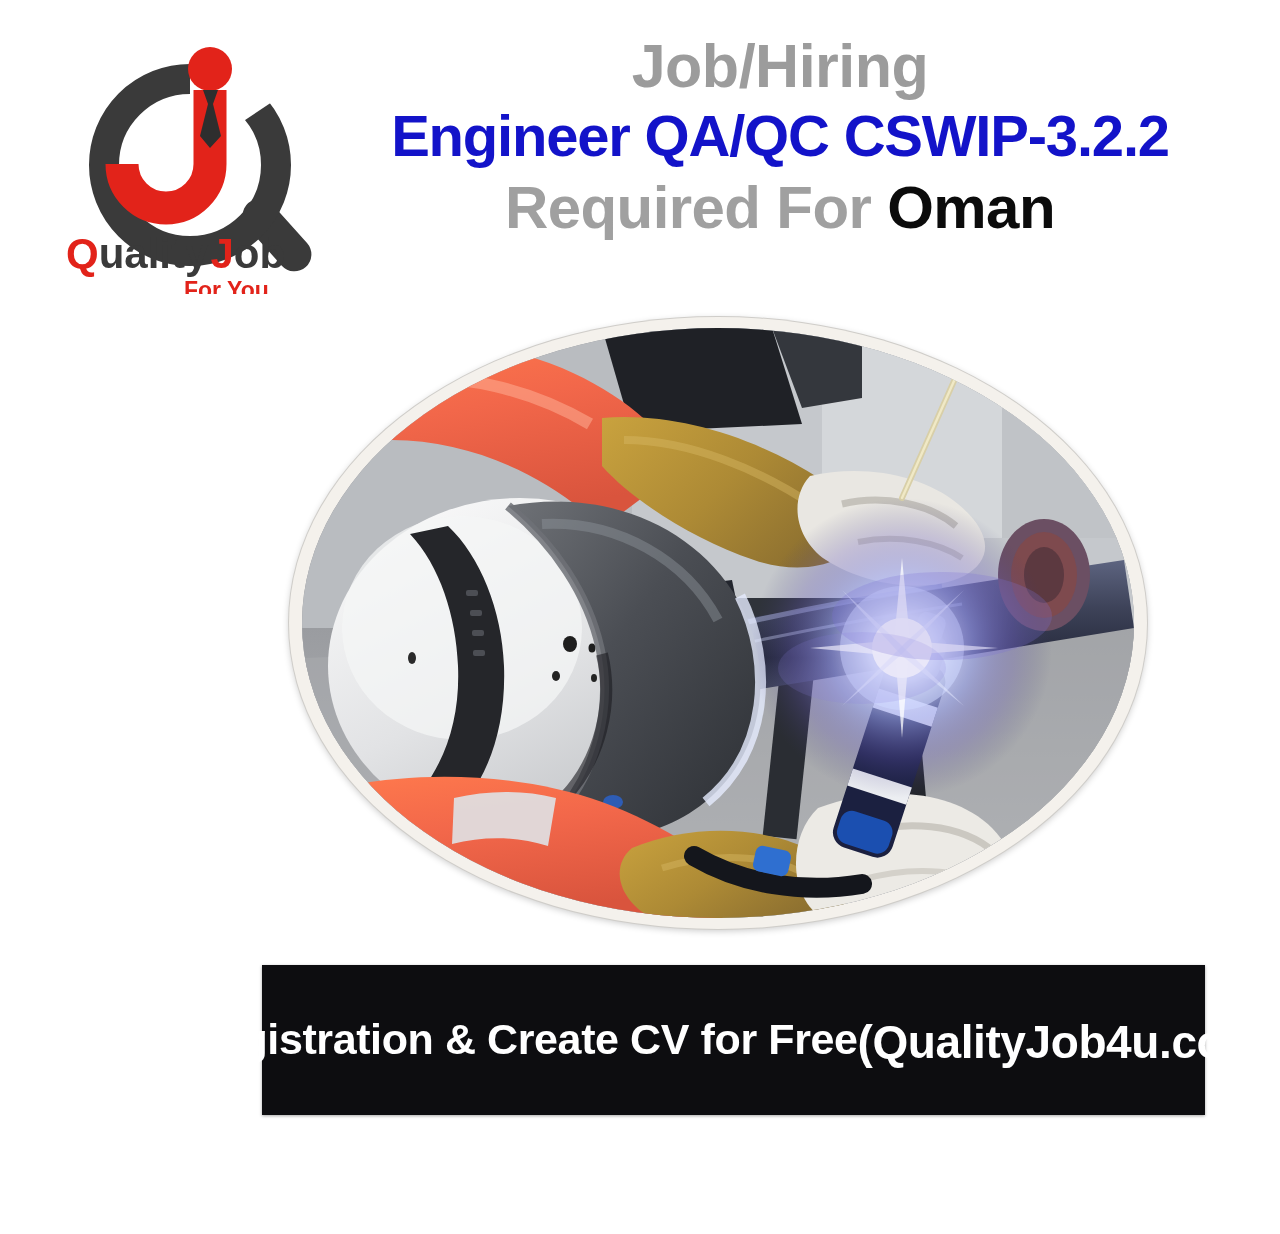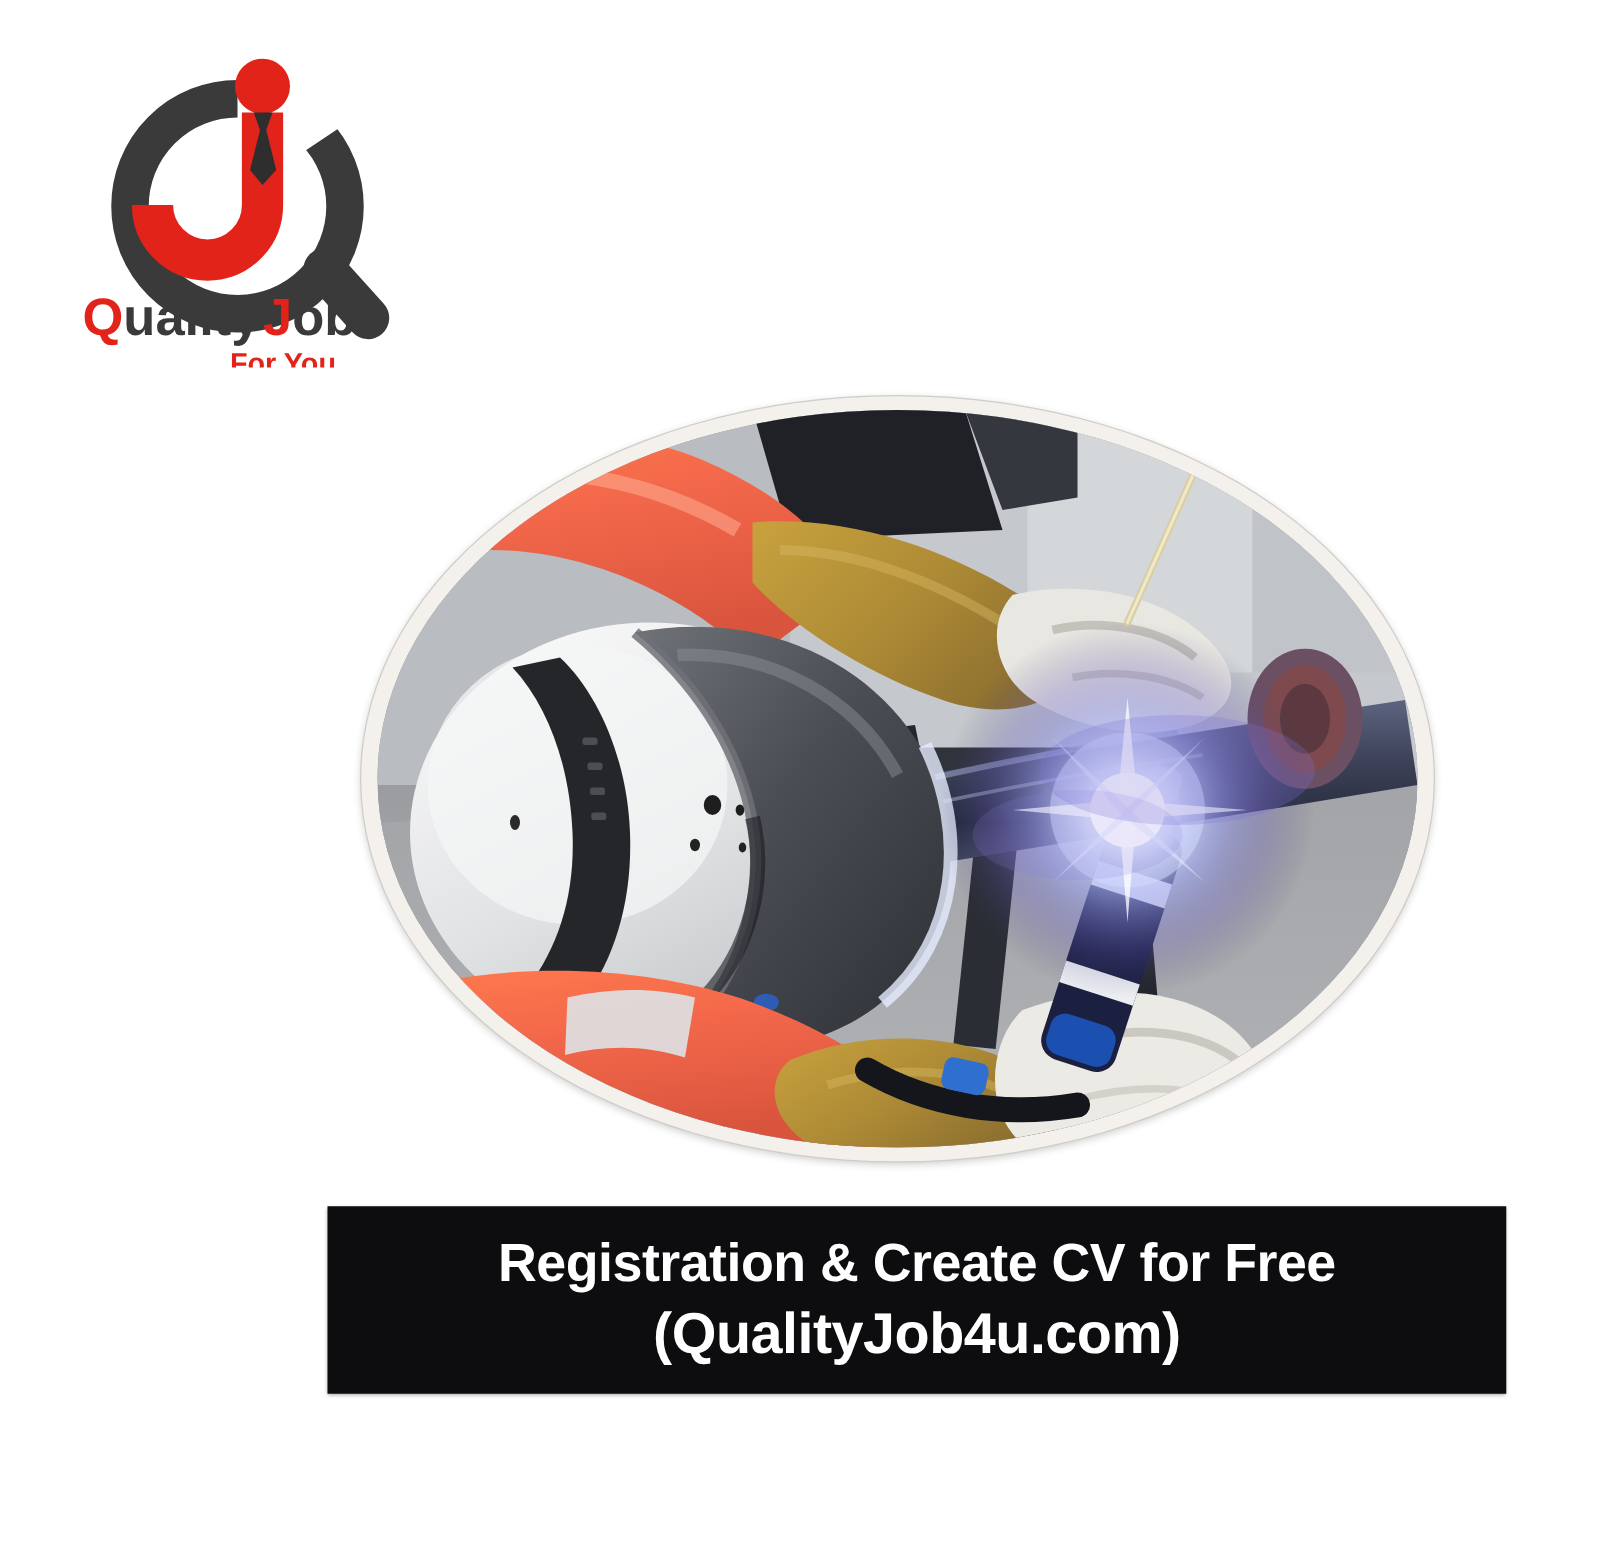--- a/index.html
+++ b/index.html
@@ -99,21 +99,21 @@
   
   .cta-banner {
     position: absolute;
     left: 262px;
     top: 965px;
     width: 943px;
     height: 150px;
     background: #0d0d10;
     box-shadow: 0 1px 3px rgba(0,0,0,0.35);
     display: flex;
-    flex-direction: column;
+    flex-direction: row;
     align-items: center;
     justify-content: center;
   }
   .cta-line1 {
     color: #ffffff;
     font-size: 43px;
     font-weight: bold;
     line-height: 1.15;
     letter-spacing: -0.4px;
     white-space: nowrap;
@@ -147,20 +147,27 @@
       <circle cx="148" cy="37" r="22" fill="#e2231a"></circle>
 
       <path d="M141 58 L156 58 L151 72 L159 104 L148 116 L138 104 L146 72 Z" fill="#2e2e2e"></path>
 
       <text x="4" y="236" font-family="Liberation Sans, sans-serif" font-size="42" font-weight="bold" fill="#3a3a3a"><tspan fill="#e2231a">Q</tspan>uality<tspan fill="#e2231a" dx="2">J</tspan><tspan fill="#3a3a3a">ob</tspan></text>
 
       <text x="122" y="266" font-family="Liberation Sans, sans-serif" font-size="23" font-weight="bold" fill="#e2231a">For You</text>
     </svg>
   </div>
 
+  <div class="headline-block">
+    <div class="line-job-hiring">Job/Hiring</div>
+    <div class="line-role">Engineer QA/QC CSWIP-3.2.2</div>
+    <div class="line-required">
+      <span>Required For</span><span>&nbsp;</span><span class="country">Oman</span>
+    </div>
+  </div>
 
 </div>
 
 <div class="photo-frame">
   <div class="photo-inner">
     <svg viewBox="0 0 832 590" preserveAspectRatio="xMidYMid slice" xmlns="http://www.w3.org/2000/svg">
       <defs>
         <radialGradient id="arcGlow" cx="50%" cy="50%" r="50%">
           <stop offset="0%" stop-color="#ffffff" stop-opacity="1"></stop>
           <stop offset="22%" stop-color="#e8ecff" stop-opacity="0.95"></stop>

